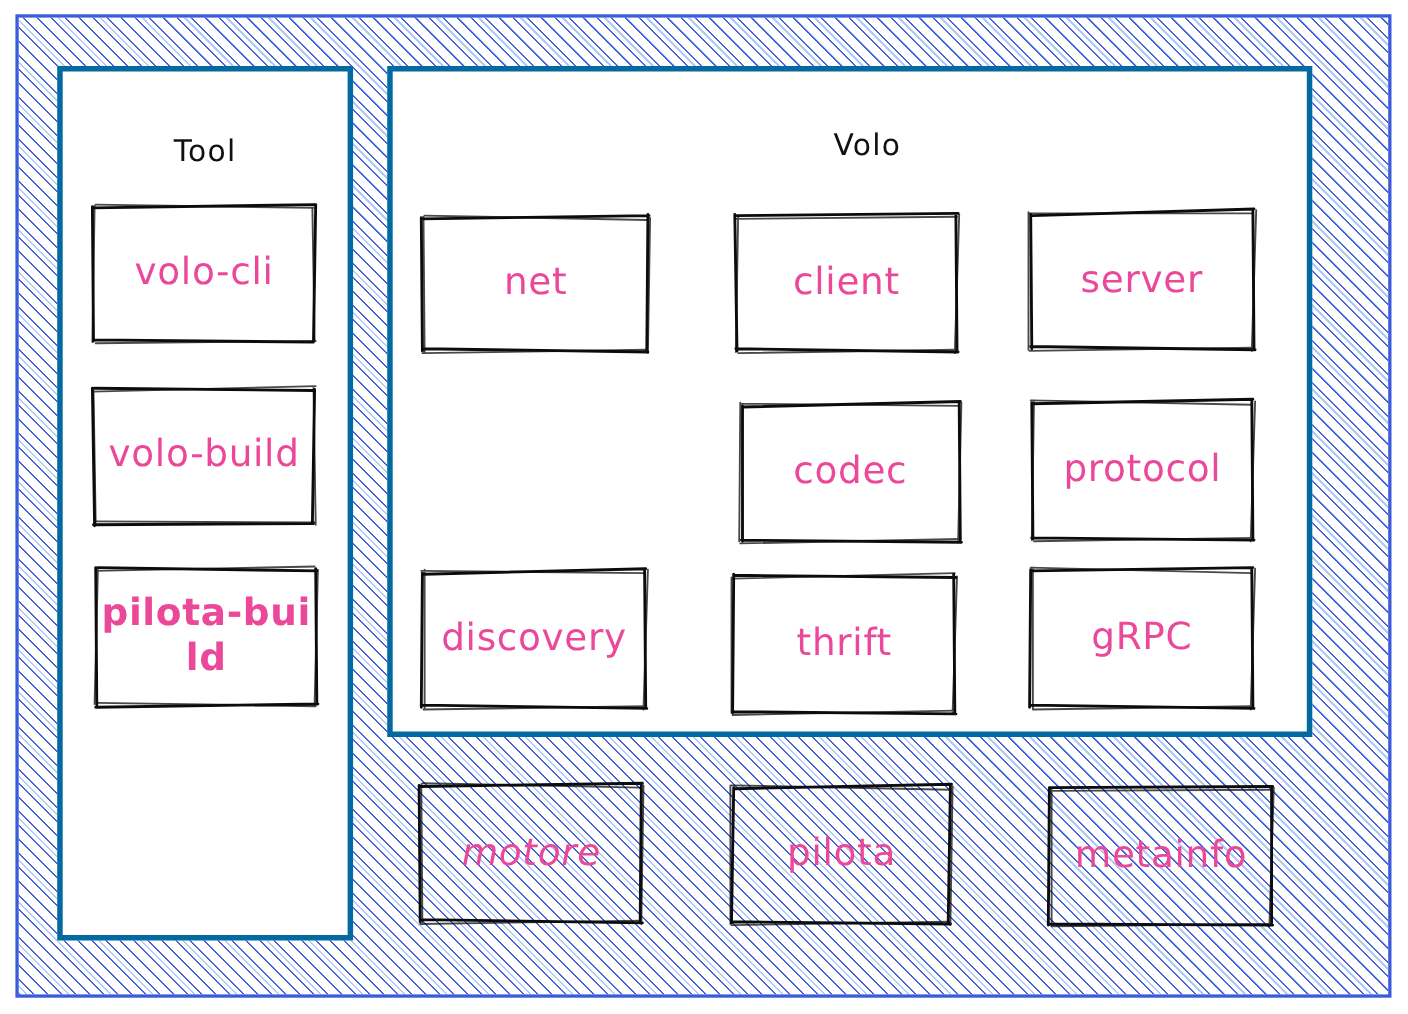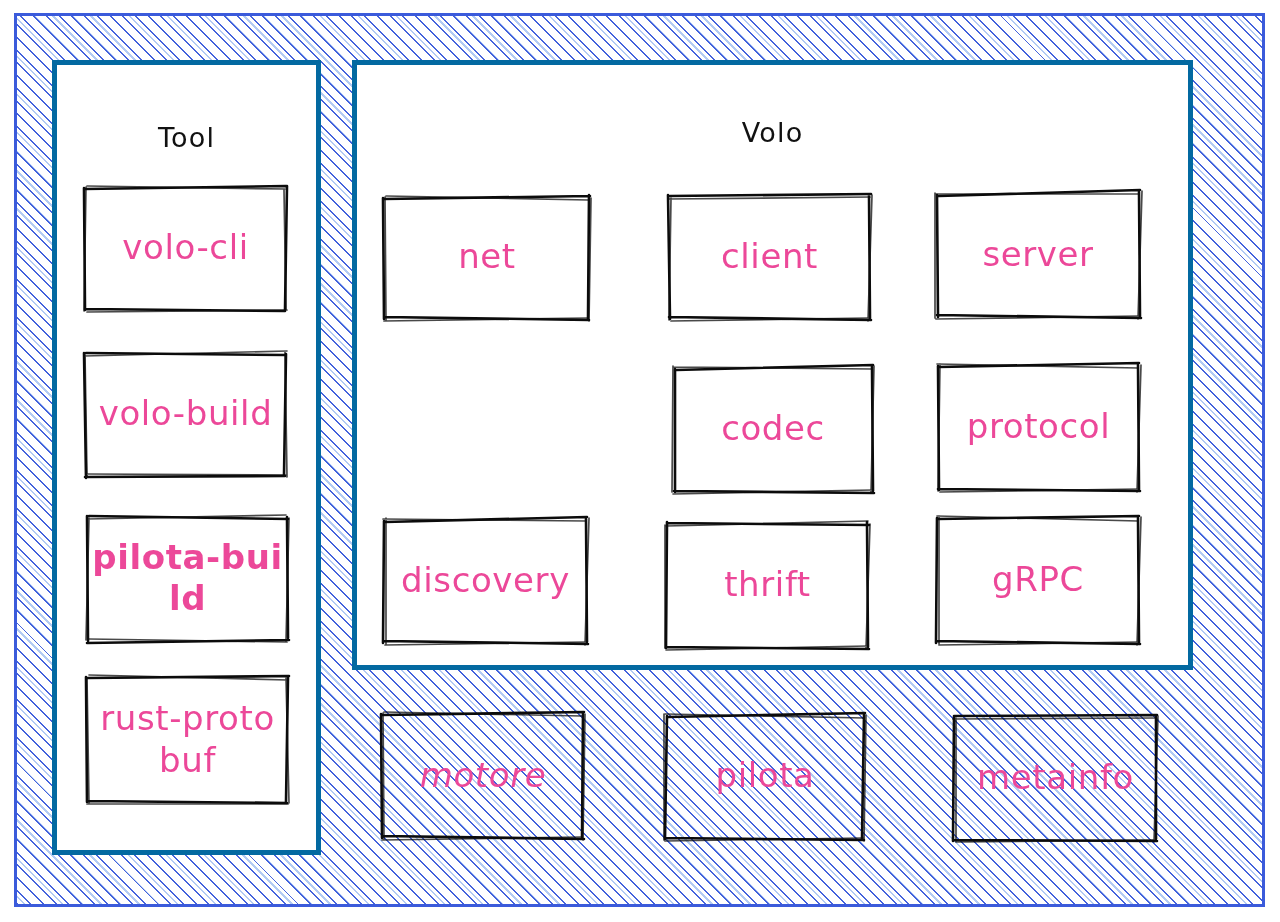--- a/index.html
+++ b/index.html
@@ -113,29 +113,22 @@
   </div>
 
   <div class="node" style="left:84px; top:513px; width:207px; height:130px;font-weight:bold;">
     <svg width="207" height="130" viewBox="0 0 207 130">
       <path d="M5 3 L204 6 M203 4 L204 125 M205 127 L3 130 M4 128 L3 3" fill="none" stroke="#0c0c0c" stroke-width="2.6" stroke-linecap="round"></path>
       <path d="M3 6 L202 2 M205 5 L202 128 M203 129 L5 126 M2 127 L5 5" fill="none" stroke="#0c0c0c" stroke-width="1.7" stroke-linecap="round" opacity="0.75"></path>
     </svg>
     <div class="node-label">pilota-build</div>
   </div>
 
-  <div class="node" style="left:84px; top:673px; width:207px; height:133px;">
-    <svg width="207" height="133" viewBox="0 0 207 133">
-      <path d="M3 5 L205 3 M204 4 L202 129 M203 130 L4 128 M3 129 L2 4" fill="none" stroke="#0c0c0c" stroke-width="2.6" stroke-linecap="round"></path>
-      <path d="M5 2 L203 7 M202 5 L205 130 M204 131 L3 131 M5 130 L3 6" fill="none" stroke="#0c0c0c" stroke-width="1.7" stroke-linecap="round" opacity="0.75"></path>
-    </svg>
-    <div class="node-label">rust-protobuf</div>
-  </div>
-
-  <div class="panel" style="left:352px; top:60px; width:841px; height:610px;">
+
+  <div class="panel" style="left:352px; top:60px; width:841px; height:610px;padding-left:16px;">
     <div class="panel-title" style="top:52px;">Volo</div>
   </div>
 
   <div class="node" style="left:381px; top:192px; width:212px; height:130px;">
     <svg width="212" height="130" viewBox="0 0 212 130">
       <path d="M3 7 L209 4 M208 3 L207 127 M208 128 L4 125 M3 127 L2 6" fill="none" stroke="#0c0c0c" stroke-width="2.6" stroke-linecap="round"></path>
       <path d="M5 4 L207 8 M210 6 L208 129 M207 126 L3 129 M5 128 L4 5" fill="none" stroke="#0c0c0c" stroke-width="1.7" stroke-linecap="round" opacity="0.75"></path>
     </svg>
     <div class="node-label">net</div>
   </div>

